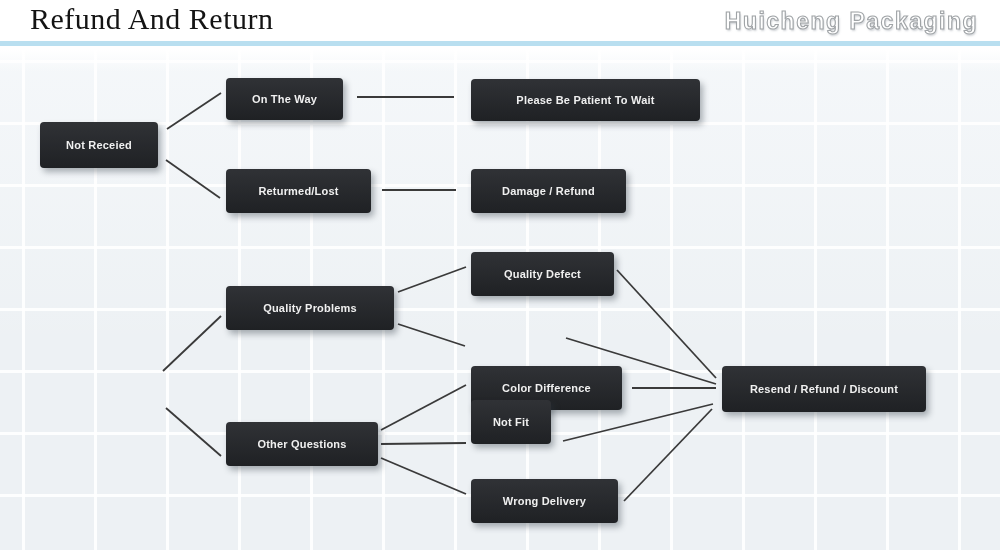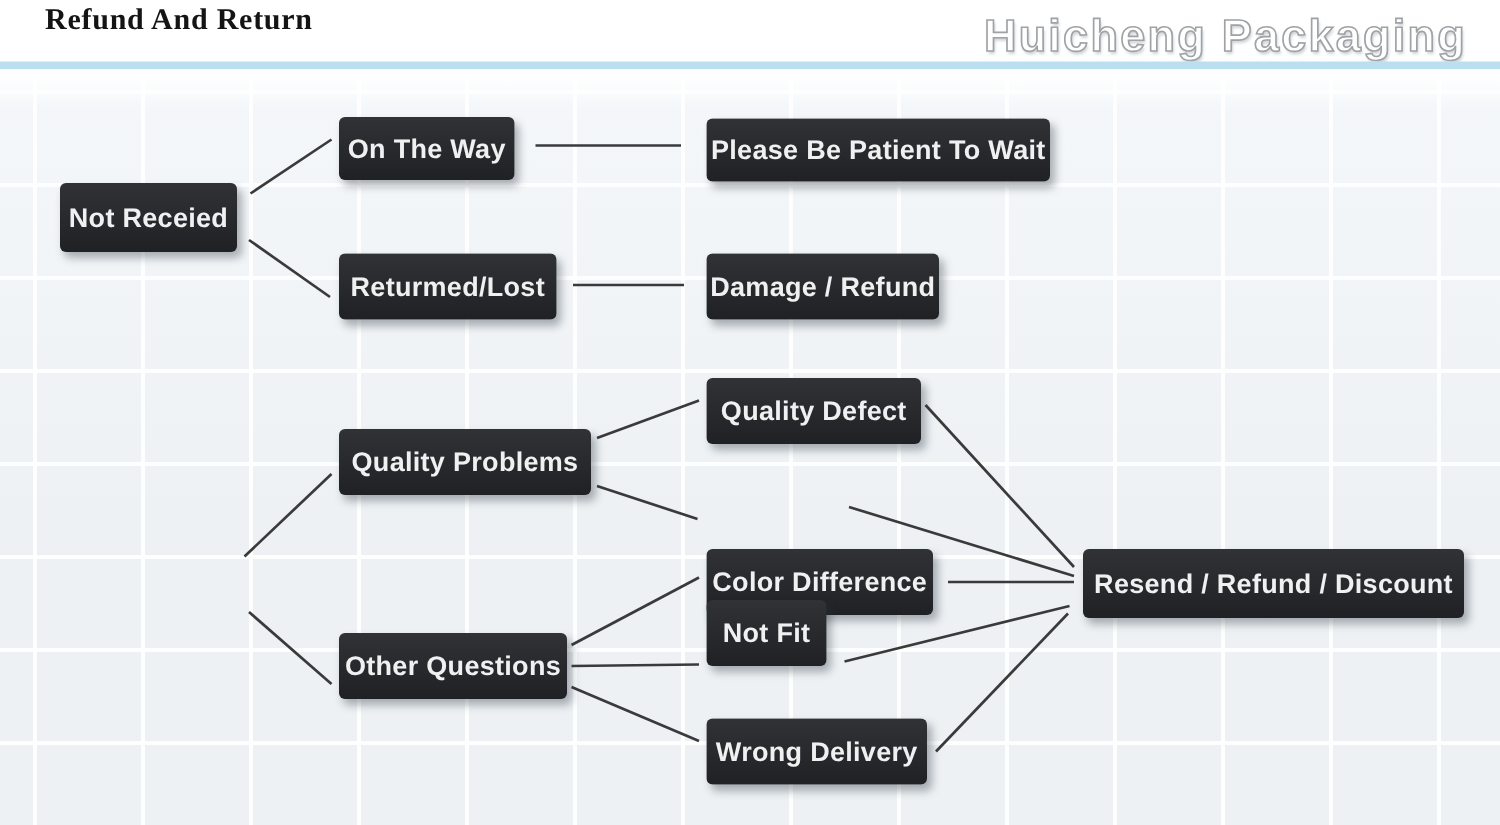--- a/index.html
+++ b/index.html
@@ -12,26 +12,26 @@
   .stage { position: relative; width: 1000px; height: 550px; }
 
   
   .header {
     position: absolute; left: 0; top: 0; width: 1000px; height: 41px;
     background: #ffffff;
   }
   .page-title {
     position: absolute; left: 30px; top: 2px;
     font-family: "Liberation Serif", serif;
-    font-size: 20px; font-weight: bold; color: #141414;
+    font-size: 30px; font-weight: normal; color: #141414;
     letter-spacing: 0.5px; white-space: nowrap;
   }
   .brand {
     position: absolute; right: 22px; top: 8px;
-    font-size: 30px; font-weight: bold; letter-spacing: 1.5px;
+    font-size: 23px; font-weight: bold; letter-spacing: 1.5px;
     color: #ffffff;
     -webkit-text-stroke: 1.1px #9fa3a6;
     text-shadow: 1px 2px 2px rgba(120,130,140,0.35);
     white-space: nowrap;
   }
   .accent-bar {
     position: absolute; left: 0; top: 41px; width: 1000px; height: 5px;
   }
 
   
@@ -55,21 +55,21 @@
     position: absolute; left: 0; top: 0; width: 1000px; height: 550px;
   }
   .node {
     position: absolute;
     display: flex; align-items: center; justify-content: center;
     box-sizing: border-box;
     border-radius: 4px;
     background-image: linear-gradient(180deg, #303236 0%, #1f2124 100%);
     box-shadow: 3px 4px 6px rgba(45,55,65,0.38);
     color: #f0f0f0;
-    font-size: 18px; font-weight: bold; letter-spacing: 0.2px;
+    font-size: 11px; font-weight: bold; letter-spacing: 0.2px;
     white-space: nowrap;
   }
 </style>
 </head>
 <body>
 
 <div class="stage">
 
   <div class="content-bg"></div>
 
@@ -97,21 +97,21 @@
       <div class="node" style="left: 226px; top: 78px; width: 117px; height: 42px; background-color: rgb(37, 39, 42); color: rgb(240, 240, 240);">On The Way</div>
       <div class="node" style="left: 471px; top: 79px; width: 229px; height: 42px; background-color: rgb(37, 39, 42); color: rgb(240, 240, 240);">Please Be Patient To Wait</div>
       <div class="node" style="left: 226px; top: 169px; width: 145px; height: 44px; background-color: rgb(37, 39, 42); color: rgb(240, 240, 240);">Returmed/Lost</div>
       <div class="node" style="left: 471px; top: 169px; width: 155px; height: 44px; background-color: rgb(37, 39, 42); color: rgb(240, 240, 240);">Damage / Refund</div>
       <div class="node" style="left: 226px; top: 286px; width: 168px; height: 44px; background-color: rgb(37, 39, 42); color: rgb(240, 240, 240);">Quality Problems</div>
       <div class="node" style="left: 471px; top: 252px; width: 143px; height: 44px; background-color: rgb(37, 39, 42); color: rgb(240, 240, 240);">Quality Defect</div>
       <div class="node" style="left: 226px; top: 422px; width: 152px; height: 44px; background-color: rgb(37, 39, 42); color: rgb(240, 240, 240);">Other Questions</div>
       <div class="node" style="left: 471px; top: 366px; width: 151px; height: 44px; background-color: rgb(37, 39, 42); color: rgb(240, 240, 240);">Color Difference</div>
       <div class="node" style="left: 471px; top: 400px; width: 80px; height: 44px; background-color: rgb(37, 39, 42); color: rgb(240, 240, 240);">Not Fit</div>
       <div class="node" style="left: 471px; top: 479px; width: 147px; height: 44px; background-color: rgb(37, 39, 42); color: rgb(240, 240, 240);">Wrong Delivery</div>
-      <div class="node" style="left: 722px; top: 366px; width: 254px; height: 46px; background-color: rgb(37, 39, 42); color: rgb(240, 240, 240);">Resend / Refund / Discount</div>
+      <div class="node" style="left: 722px; top: 366px; width: 204px; height: 46px; background-color: rgb(37, 39, 42); color: rgb(240, 240, 240);">Resend / Refund / Discount</div>
     </div>
 
   <div class="header">
     <div class="page-title">Refund And Return</div>
     <div class="brand">Huicheng Packaging</div>
   </div>
   <div class="accent-bar" style="background: rgb(185, 223, 240);"></div>
 
 </div>
 

